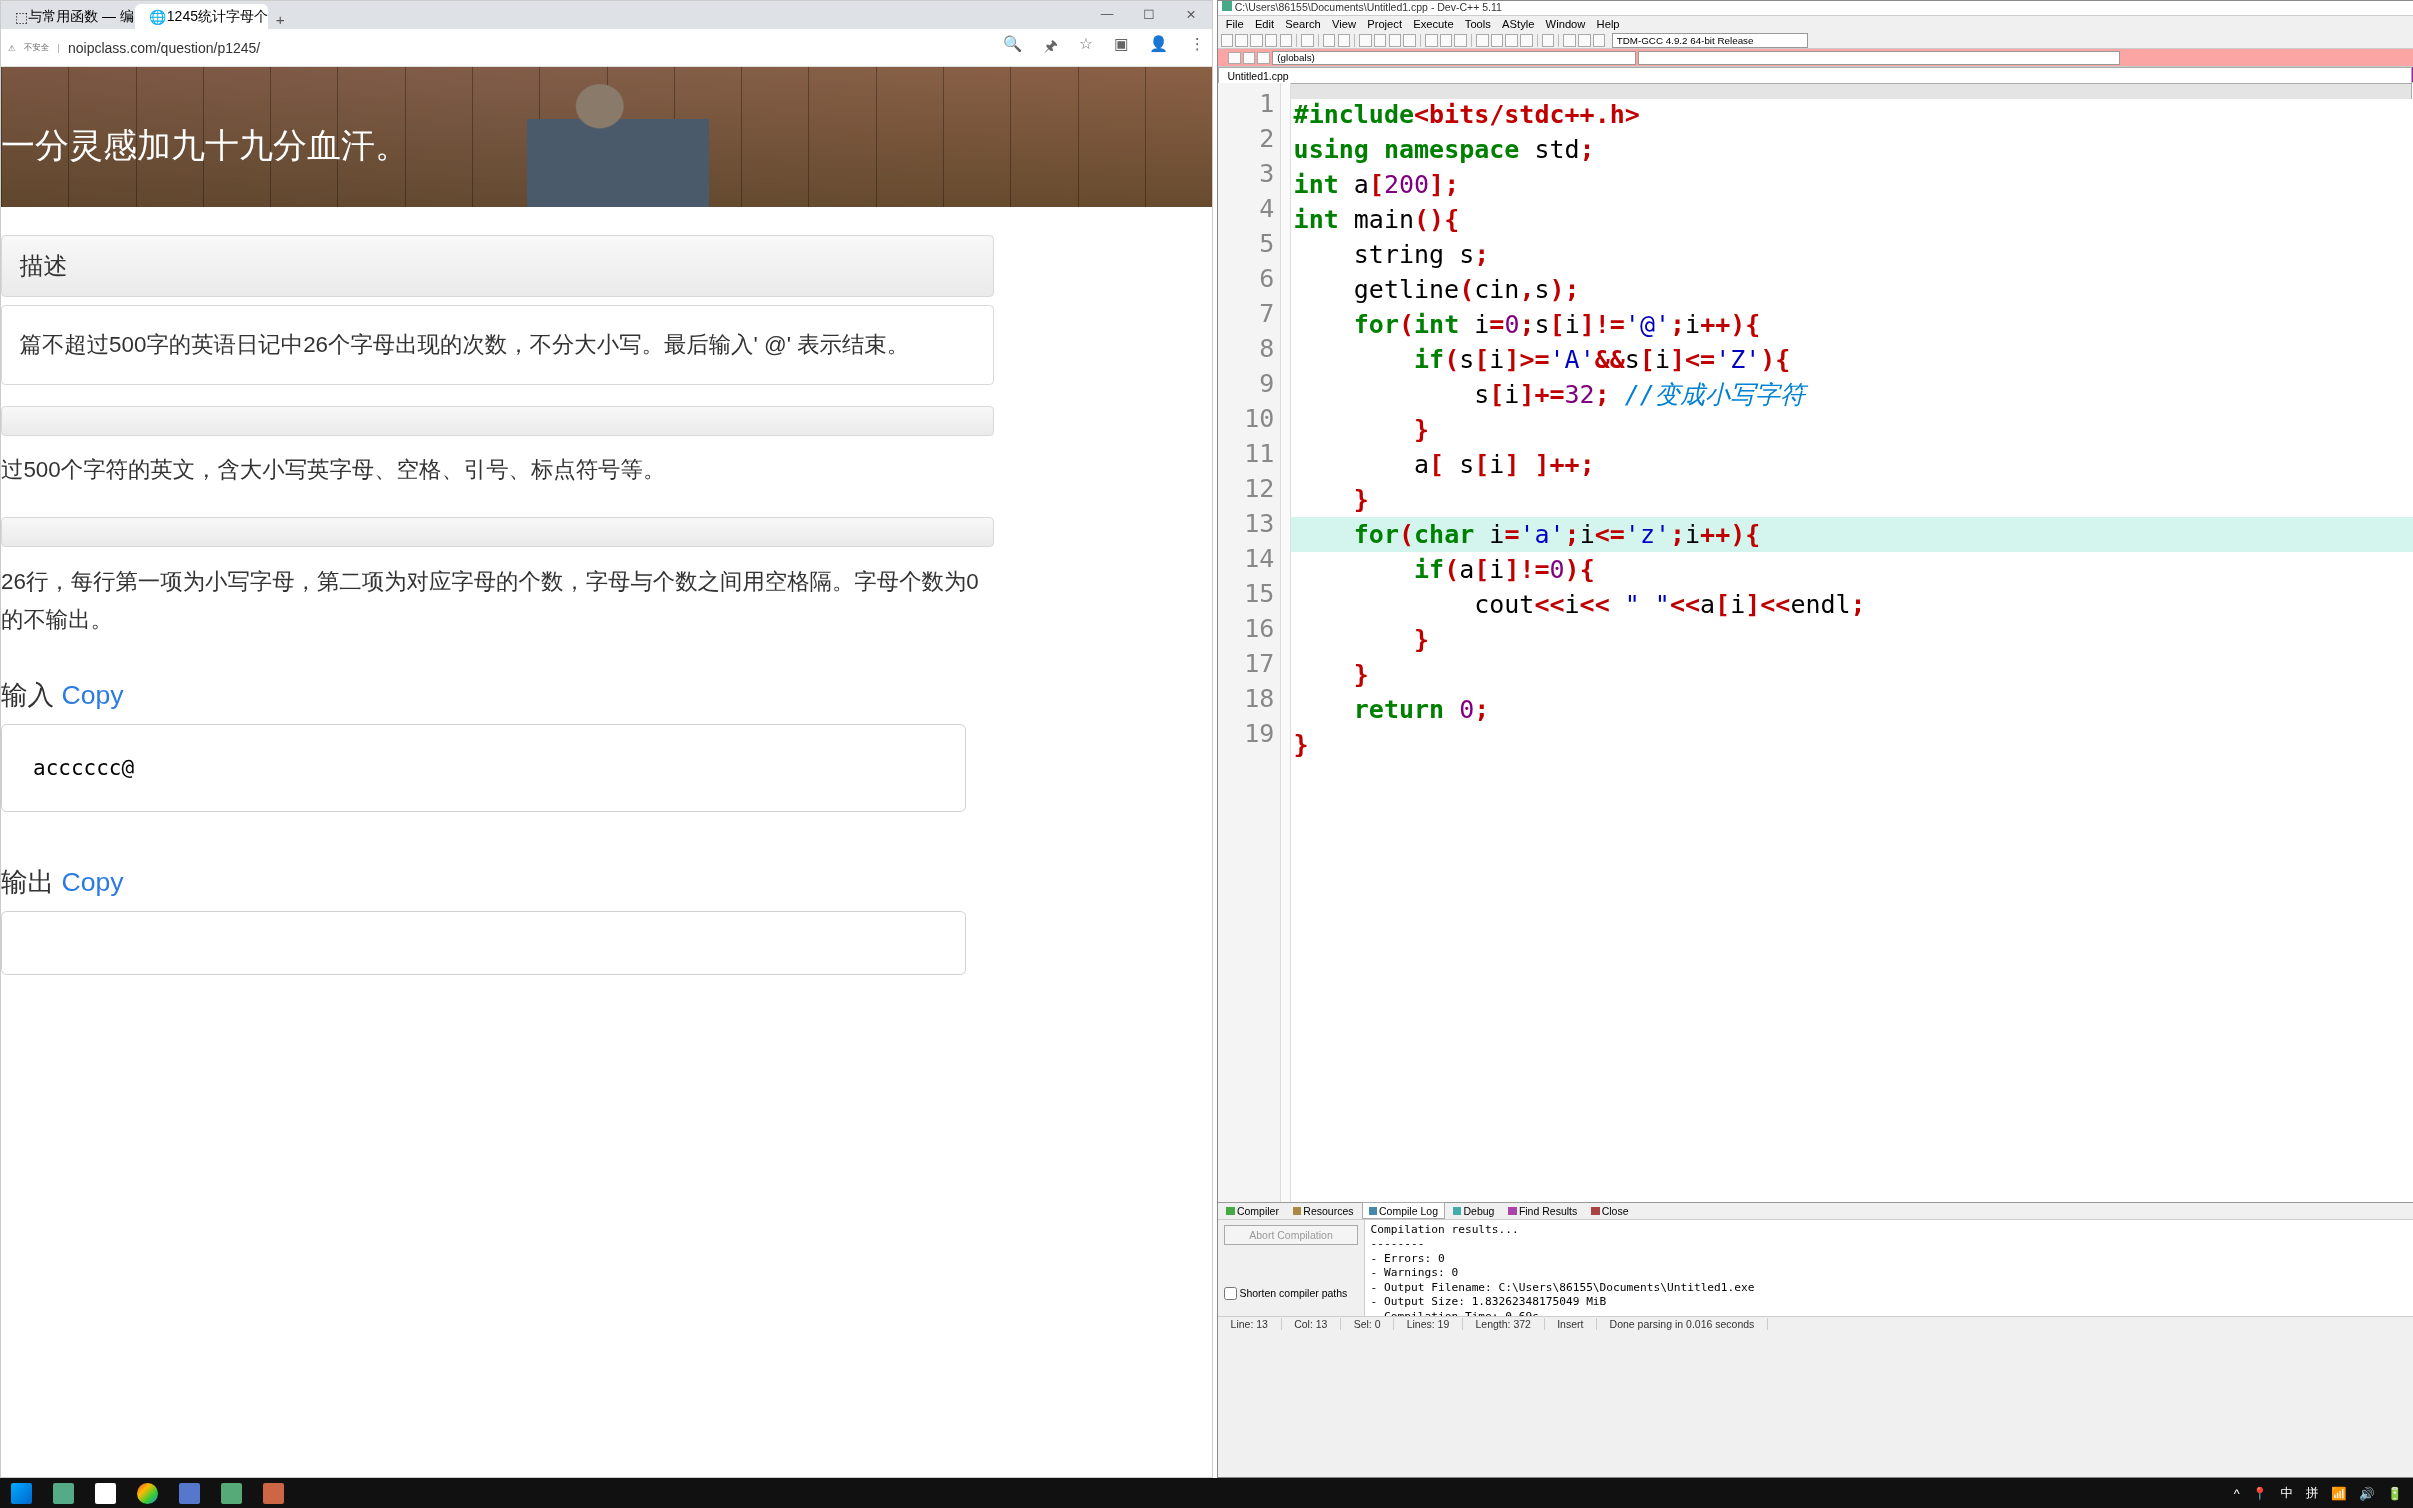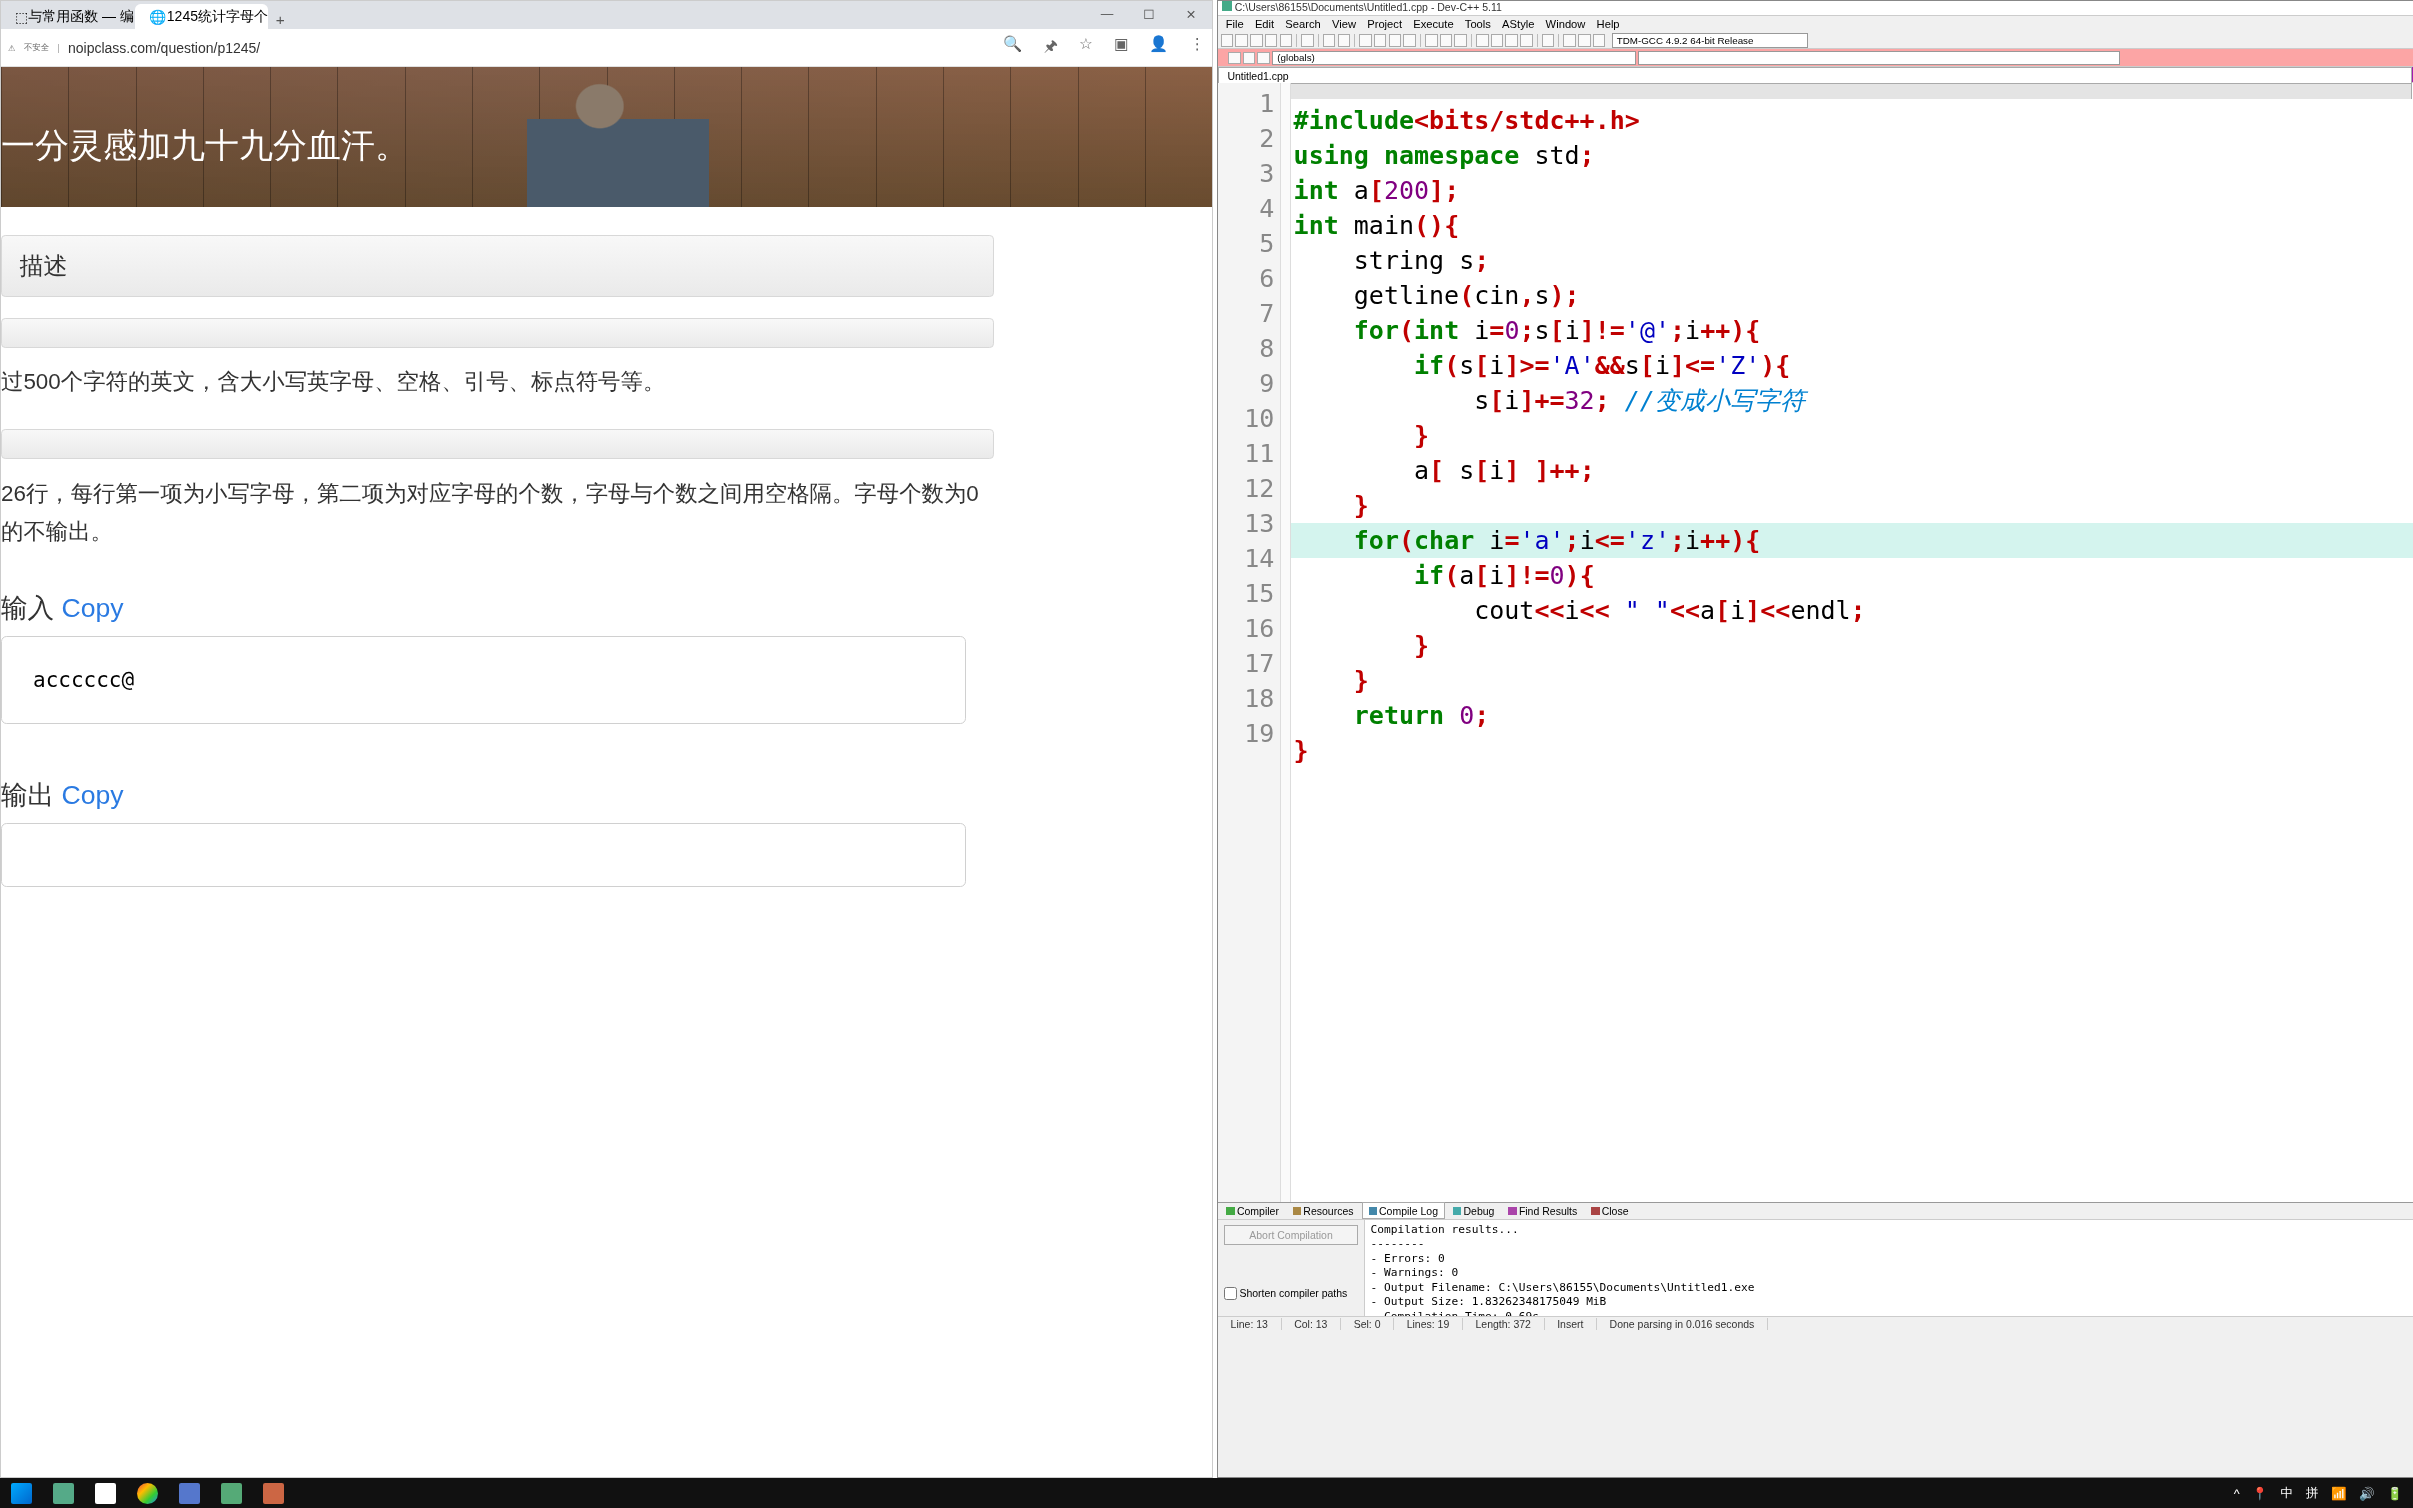--- a/index.html
+++ b/index.html
@@ -49,21 +49,21 @@
 .dc-toolbar2 { height: 18px; background: #fca5a5; display: flex; align-items: center; padding: 0 10px; gap: 2.1px; border-bottom: 0.7px solid #ccc; }
 .tb-combo { border: 0.7px solid #999; background: #fff; height: 14px; font-size: 9.8px; padding: 0 4.2px; }
 .dc-tabs { height: 15.4px; background: #a21caf; display: flex; border-bottom: 0.7px solid #ccc; flex-direction: column; }
 .dc-tab { padding: 1.4px 8.4px; font-size: 10.5px; background: #fff; border: 0.7px solid #aaa; border-bottom: none; margin-right: 1.4px; }
 .dc-tab.inactive { background: #e4e4e4; }
 
 .editor { height: 1119px; display: flex; background: #fff; }
 .gutter { width: 63px; padding-top: 2.8px; text-align: right; font-family: Consolas, monospace; font-size: 25px; color: #888; background: #f4f4f4; border-right: 0.7px solid #ddd; }
 .gutter div { padding-right: 5.6px; height: 35px; line-height: 35px; position: relative; }
 .fold-col { width: 9.8px; background: #fafafa; border-right: 0.7px solid #ddd; }
-.code { flex: 1; font-family: Consolas, monospace; font-size: 25px; padding-top: 20px; }
+.code { flex: 1; font-family: Consolas, monospace; font-size: 25px; padding-top: 14px; }
 .code-line { height: 35px; line-height: 35px; white-space: pre; padding-left: 2.8px; }
 .code-line.hl { background: #d4f4ee; }
 .type { color: #008000; font-weight: bold; }
 .pp { color: #008000; font-weight: bold; }
 .inc { color: #c00000; font-weight: bold; }
 .num { color: #800080; }
 .str { color: #0000c0; }
 .chr { color: #0000c0; }
 .op { color: #c00000; font-weight: bold; }
 .cmt { color: #0080d0; font-style: italic; }
@@ -153,20 +153,21 @@
             <div class="book"></div>
             <div class="book"></div>
             <div class="book"></div>
           </div>
         <div class="person"></div>
         <div class="hero-text">一分灵感加九十九分血汗。</div>
       </div>
       <div class="problem">
         <div class="section">
           <div class="section-head">描述</div>
+          <div class="section-body">篇不超过500字的英语日记中26个字母出现的次数，不分大小写。最后输入' @' 表示结束。</div>
         </div>
         <div class="section">
           <div class="section-head"></div>
           <div class="section-bare">过500个字符的英文，含大小写英字母、空格、引号、标点符号等。</div>
         </div>
         <div class="section">
           <div class="section-head"></div>
           <div class="section-bare">26行，每行第一项为小写字母，第二项为对应字母的个数，字母与个数之间用空格隔。字母个数为0的不输出。</div>
         </div>
         <div class="io-head">

